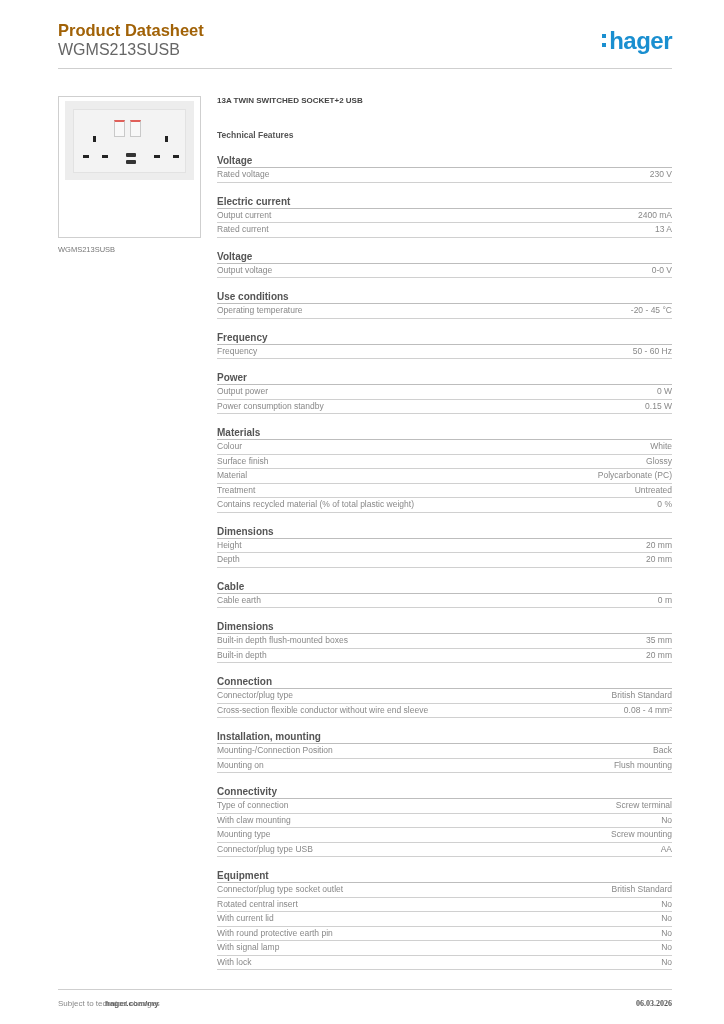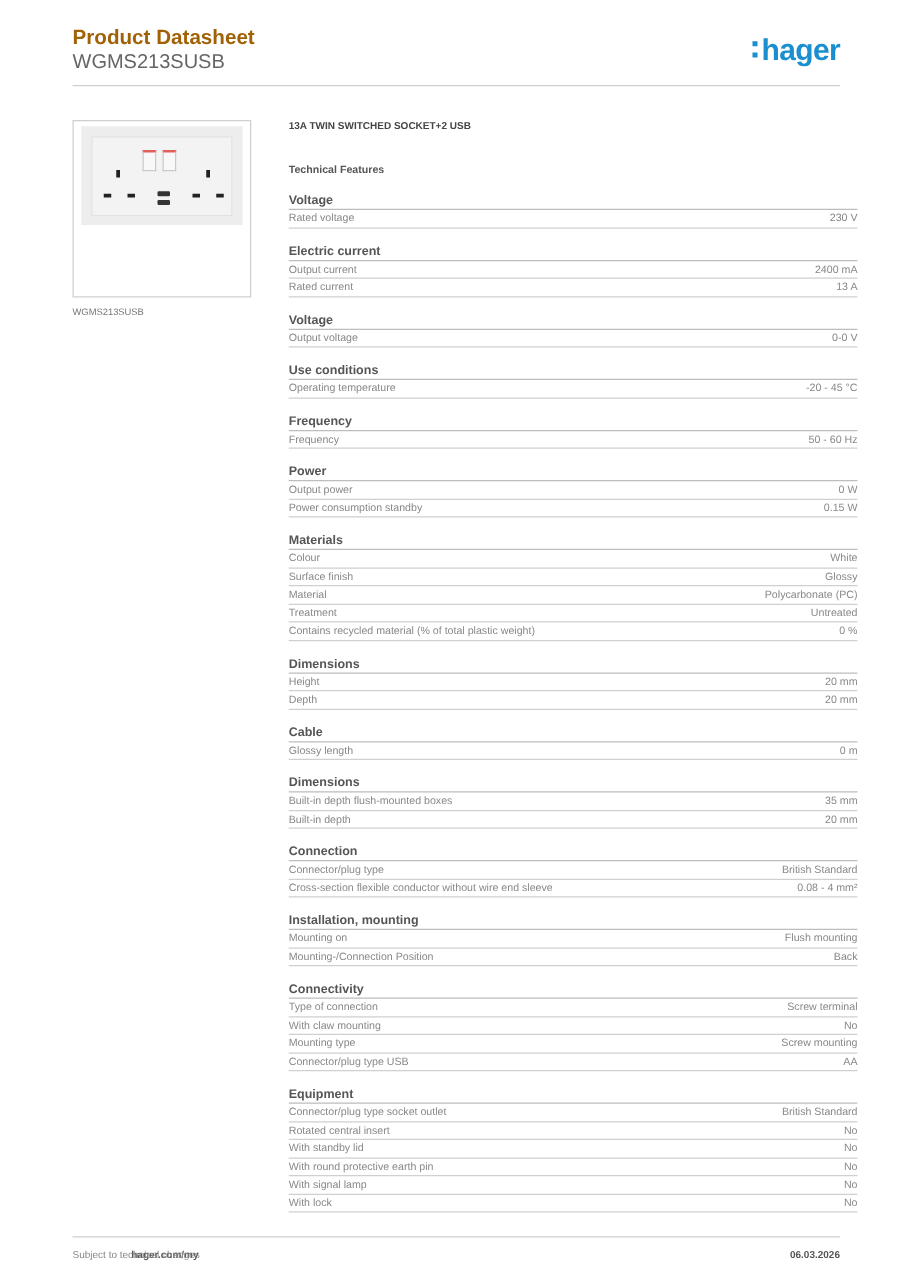--- a/index.html
+++ b/index.html
@@ -15,34 +15,34 @@
 
   .product-image { position:absolute; left:58px; top:96px; width:143px; height:142px; border:1px solid #cfcfcf; box-sizing:border-box; }
   .plate { position:absolute; left:6px; top:4px; width:129px; height:79px; background:#ededed; }
   .plate-inner { position:absolute; left:8px; top:8px; width:113px; height:64px; background:#f3f3f3; border:1px solid #e2e2e2; box-sizing:border-box; }
   .switch { position:absolute; top:10px; width:11px; height:17px; border:1px solid #c9c9c9; background:#f8f8f8; border-top:2px solid #e0605a; box-sizing:border-box; }
   .pin-v { position:absolute; width:3px; height:6px; background:#222; }
   .pin-h { position:absolute; width:6px; height:3px; background:#222; }
   .usb { position:absolute; left:52px; width:10px; height:4px; background:#333; border-radius:1px; }
   .product-caption { position:absolute; left:58px; top:245px; font-size:7.5px; color:#777; }
 
-  .content { position:absolute; left:217px; top:96px; width:455px;margin-left:14px; }
+  .content { position:absolute; left:217px; top:96px; width:455px; }
   .product-name { font-size:8px; font-weight:bold; color:#444; height:12px; }
   .tech-features { font-size:8.5px; font-weight:bold; color:#555; margin-top:22px; height:13px; }
   .group { margin-top:13px; }
   .group.first { margin-top:12px; }
   .group-title { font-size:10px; font-weight:bold; color:#555; height:12px; line-height:12px; border-bottom:1px solid #bdbdbd; }
   .row { display:flex; justify-content:space-between; font-size:8.5px; color:#888; height:13.5px; line-height:13px; border-bottom:1px solid #d0d0d0; }
   .row .value { text-align:left; }
 
   .footer-rule { position:absolute; left:58px; top:989px; width:614px; height:1px; background:#cfcfcf; }
   .footer { position:absolute; left:58px; top:999px; width:614px; font-size:8px; }
   .footer-left { position:absolute; left:0; font-weight:bold; color:#555;padding-left:47px; }
   .footer-center { position:absolute; left:0; width:100%; text-align:left; color:#888; }
-  .footer-right { position:absolute; right:0; font-weight:bold; color:#555; }
+  .footer-right { position:absolute; right:0; font-weight:bold; color:#555;font-family:Liberation Serif, serif; }
 </style>
 </head>
 <body>
 
 <div class="header">
   <h1 class="doc-title">Product Datasheet</h1>
   <div class="doc-sku">WGMS213SUSB</div>
   <div class="logo"><span class="colon"></span><span>hager</span></div>
 </div>
 <div class="header-rule"></div>
@@ -149,21 +149,21 @@
           <span class="value">20 mm</span>
         </div>
         <div class="row">
           <span class="label">Depth</span>
           <span class="value">20 mm</span>
         </div>
       </div>
       <div class="group">
         <div class="group-title">Cable</div>
         <div class="row">
-          <span class="label">Glossy length</span>
+          <span class="label">Cable earth</span>
           <span class="value">0 m</span>
         </div>
       </div>
       <div class="group">
         <div class="group-title">Dimensions</div>
         <div class="row">
           <span class="label">Built-in depth flush-mounted boxes</span>
           <span class="value">35 mm</span>
         </div>
         <div class="row">
@@ -178,27 +178,27 @@
           <span class="value">British Standard</span>
         </div>
         <div class="row">
           <span class="label">Cross-section flexible conductor without wire end sleeve</span>
           <span class="value">0.08 - 4 mm²</span>
         </div>
       </div>
       <div class="group">
         <div class="group-title">Installation, mounting</div>
         <div class="row">
+          <span class="label">Mounting-/Connection Position</span>
+          <span class="value">Back</span>
+        </div>
+        <div class="row">
           <span class="label">Mounting on</span>
           <span class="value">Flush mounting</span>
         </div>
-        <div class="row">
-          <span class="label">Mounting-/Connection Position</span>
-          <span class="value">Back</span>
-        </div>
       </div>
       <div class="group">
         <div class="group-title">Connectivity</div>
         <div class="row">
           <span class="label">Type of connection</span>
           <span class="value">Screw terminal</span>
         </div>
         <div class="row">
           <span class="label">With claw mounting</span>
           <span class="value">No</span>
@@ -216,21 +216,21 @@
         <div class="group-title">Equipment</div>
         <div class="row">
           <span class="label">Connector/plug type socket outlet</span>
           <span class="value">British Standard</span>
         </div>
         <div class="row">
           <span class="label">Rotated central insert</span>
           <span class="value">No</span>
         </div>
         <div class="row">
-          <span class="label">With standby lid</span>
+          <span class="label">With current lid</span>
           <span class="value">No</span>
         </div>
         <div class="row">
           <span class="label">With round protective earth pin</span>
           <span class="value">No</span>
         </div>
         <div class="row">
           <span class="label">With signal lamp</span>
           <span class="value">No</span>
         </div>

